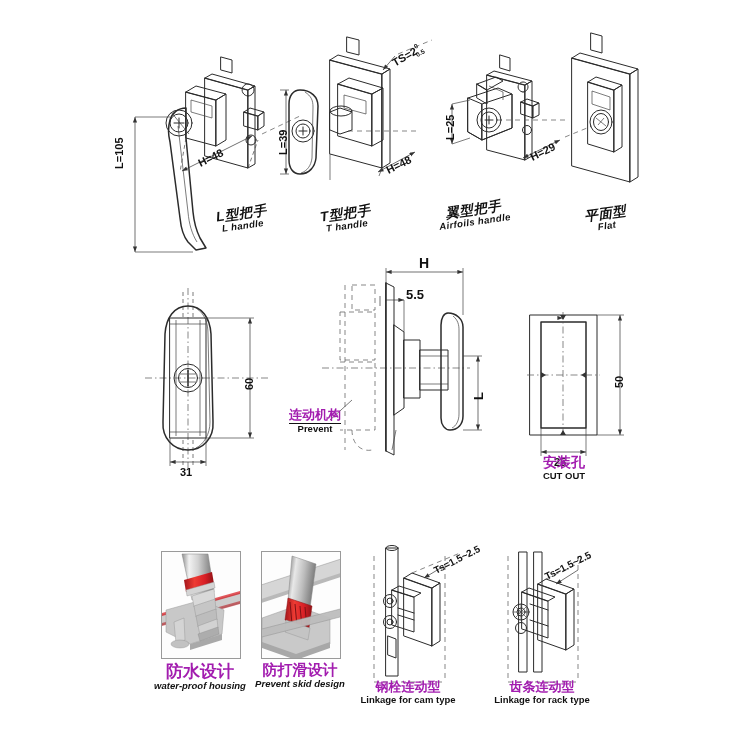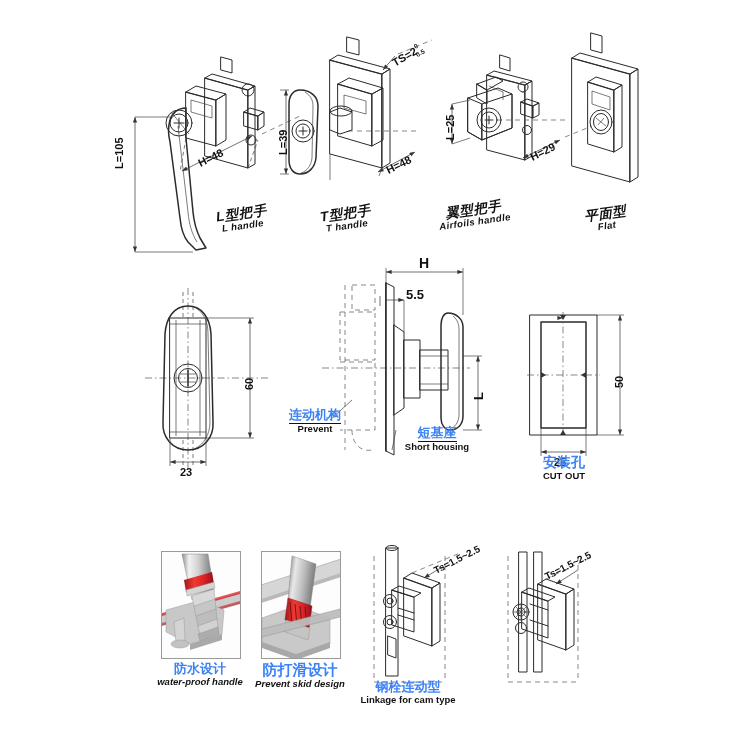--- a/index.html
+++ b/index.html
@@ -9,21 +9,21 @@
   svg{position:absolute;top:0;left:0;width:750px;height:750px;overflow:visible;}
   .ln{fill:none;stroke:#2b2b2b;stroke-width:1;stroke-linejoin:round;stroke-linecap:round;}
   .ln2{fill:none;stroke:#2b2b2b;stroke-width:1.5;stroke-linejoin:round;stroke-linecap:round;}
   .thin{fill:none;stroke:#444;stroke-width:0.7;}
   .dim{fill:none;stroke:#333;stroke-width:0.7;}
   .dash{fill:none;stroke:#555;stroke-width:0.7;stroke-dasharray:7 3 1.5 3;}
   .dash2{fill:none;stroke:#555;stroke-width:0.7;stroke-dasharray:5 4;}
   .lbl{position:absolute;text-align:center;line-height:1.12;}
   .cn{font-weight:bold;font-style:italic;font-size:13.5px;letter-spacing:.5px;color:#111;white-space:nowrap;}
   .en{font-weight:bold;font-style:italic;font-size:9.5px;letter-spacing:.4px;color:#111;white-space:nowrap;}
-  .cn-s{font-weight:bold;font-size:13px;color:#3b82f6;white-space:nowrap;}
+  .cn-s{font-weight:bold;font-size:13px;color:#a21caf;white-space:nowrap;}
   .en-s{font-weight:bold;font-size:9.5px;color:#111;white-space:nowrap;}
   .dimtxt{position:absolute;font-size:11px;font-weight:bold;color:#111;white-space:nowrap;}
   .dimtxt.sm{font-size:10px;}
   .u{border-bottom:1.6px solid #111;display:inline-block;padding-bottom:0px;}
   .photo{position:absolute;border:1px solid #9a9a9a;background:#fff;overflow:hidden;}
 </style>
 </head>
 <body>
 
 <div class="sheet">
@@ -394,52 +394,52 @@
 <div class="lbl" style="left:414px;top:202px;width:120px;transform:rotate(-8deg);">
   <div class="cn">翼型把手</div>
   <div class="en">Airfoils handle</div>
 </div>
 <div class="lbl" style="left:556px;top:206px;width:100px;transform:rotate(-8deg);">
   <div class="cn">平面型</div>
   <div class="en">Flat</div>
 </div>
 
 <div class="dimtxt" style="left:243px;top:390px;transform:rotate(-90deg);transform-origin:left top;">60</div>
-<div class="dimtxt" style="left:180px;top:466px;">23</div>
+<div class="dimtxt" style="left:180px;top:466px;">31</div>
 
 <div class="dimtxt" style="left:419px;top:255px;font-size:14px;">H</div>
 <div class="dimtxt" style="left:406px;top:287px;font-size:13px;">5.5</div>
 <div class="dimtxt" style="left:471px;top:400px;transform:rotate(-90deg);transform-origin:left top;font-size:13px;">L</div>
 
 <div class="dimtxt" style="left:613px;top:388px;transform:rotate(-90deg);transform-origin:left top;">50</div>
 <div class="dimtxt" style="left:554px;top:456px;">25</div>
 
 <div class="lbl" style="left:272px;top:408px;width:86px;">
   <div class="cn-s"><span class="u">连动机构</span></div>
   <div class="en-s">Prevent</div>
 </div>
-<div class="lbl" style="left:387px;top:426px;width:100px;">
-  <div class="cn-s"><span class="u">短基座</span></div>
-  <div class="en-s">Short  housing</div>
-</div>
 
 <div class="lbl" style="left:518px;top:455px;width:92px;">
   <div class="cn-s" style="font-size:14px;font-family:Liberation Serif, serif;">安装孔</div>
   <div class="en-s">CUT OUT</div>
 </div>
 
 <div class="lbl" style="left:150px;top:662px;width:100px;">
-  <div class="cn-s" style="font-size:13px;">防水设计</div>
-  <div class="en-s" style="font-style:italic;">water-proof handle</div>
+  <div class="cn-s" style="font-size:17px;">防水设计</div>
+  <div class="en-s" style="font-style:italic;">water-proof housing</div>
 </div>
 <div class="lbl" style="left:248px;top:662px;width:104px;">
   <div class="cn-s" style="font-size:15px;">防打滑设计</div>
   <div class="en-s" style="font-style:italic;">Prevent skid design</div>
 </div>
 <div class="lbl" style="left:352px;top:680px;width:112px;">
   <div class="cn-s">钢栓连动型</div>
   <div class="en-s">Linkage for cam type</div>
 </div>
+<div class="lbl" style="left:486px;top:680px;width:112px;">
+  <div class="cn-s">齿条连动型</div>
+  <div class="en-s">Linkage for rack type</div>
+</div>
 
 <div class="dimtxt sm" style="left:432px;top:566px;transform:rotate(-27deg);transform-origin:left top;">Ts=1.5~2.5</div>
 <div class="dimtxt sm" style="left:543px;top:572px;transform:rotate(-27deg);transform-origin:left top;">Ts=1.5~2.5</div>
 
 </div>
 
 </body></html>

